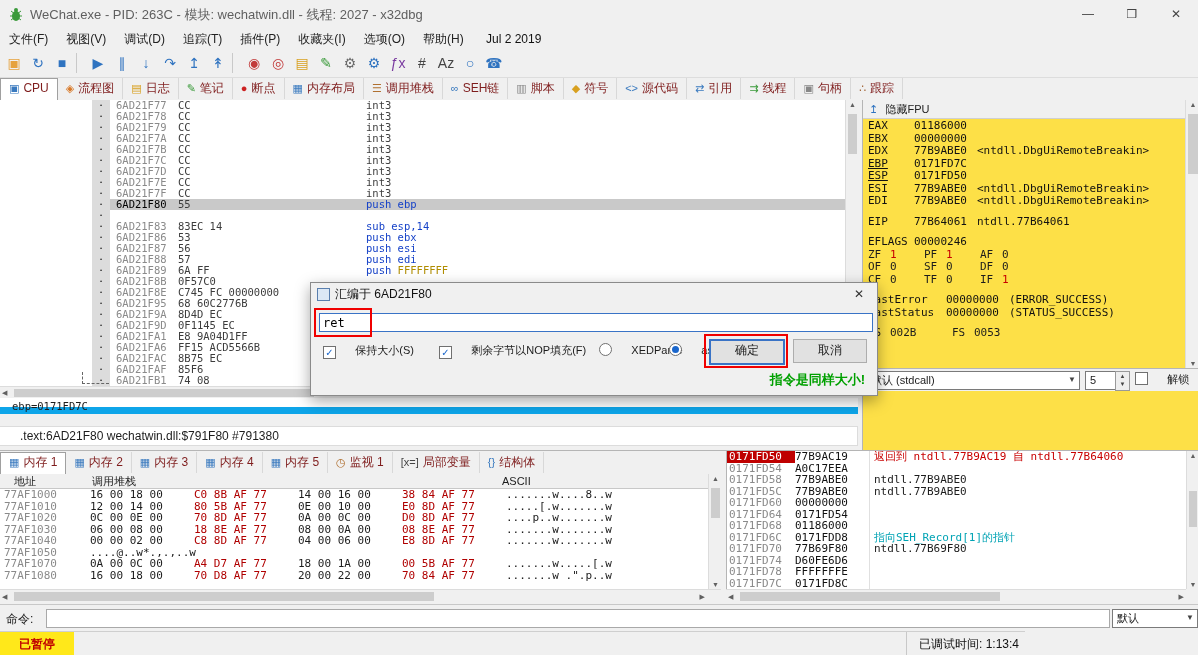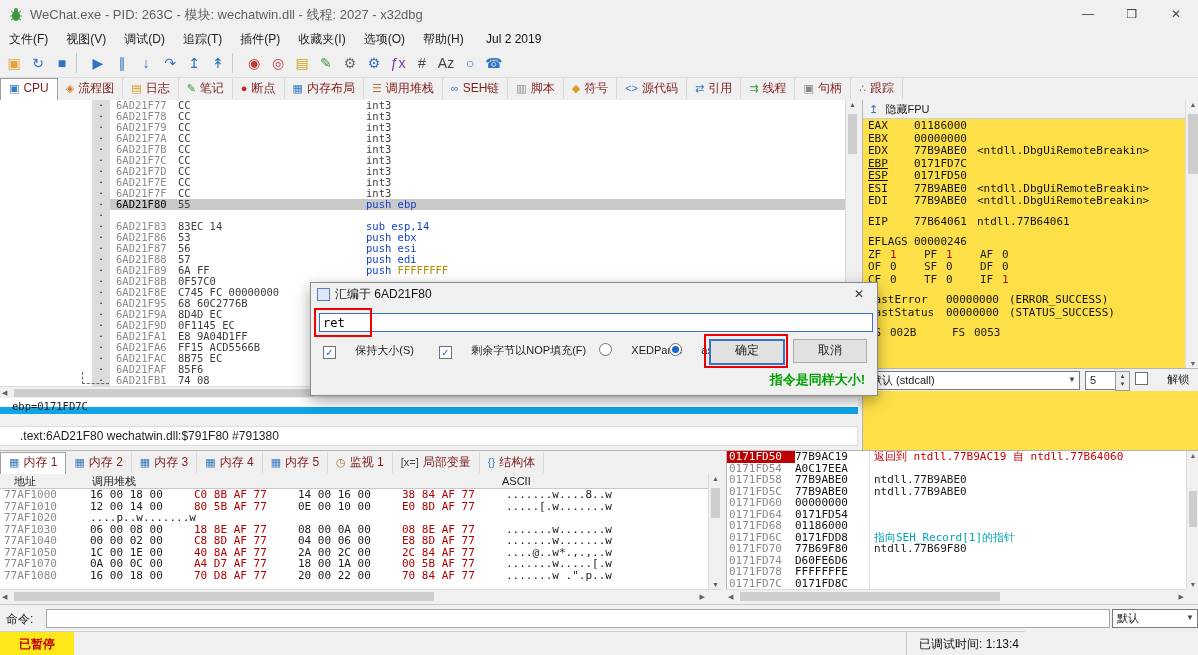--- a/index.html
+++ b/index.html
@@ -385,24 +385,24 @@
   <div id="btabs"><span class="tab active"><span class="tab-glyph" style="color: rgb(58, 122, 191);">▦</span><span class="tab-label">内存 1</span></span><span class="tab"><span class="tab-glyph" style="color: rgb(58, 122, 191);">▦</span><span class="tab-label">内存 2</span></span><span class="tab"><span class="tab-glyph" style="color: rgb(58, 122, 191);">▦</span><span class="tab-label">内存 3</span></span><span class="tab"><span class="tab-glyph" style="color: rgb(58, 122, 191);">▦</span><span class="tab-label">内存 4</span></span><span class="tab"><span class="tab-glyph" style="color: rgb(58, 122, 191);">▦</span><span class="tab-label">内存 5</span></span><span class="tab"><span class="tab-glyph" style="color: rgb(176, 112, 48);">◷</span><span class="tab-label">监视 1</span></span><span class="tab"><span class="tab-glyph" style="color: rgb(68, 68, 68);">[x=]</span><span class="tab-label">局部变量</span></span><span class="tab"><span class="tab-glyph" style="color: rgb(58, 122, 191);">{}</span><span class="tab-label">结构体</span></span></div>
 
   <div id="dump-header">
     <span class="h-addr">地址</span>
     <span class="h-hex">调用堆栈</span>
     <span class="h-ascii">ASCII</span>
   </div>
   <div id="dump-rows">
       <div class="dump-row"><span class="dump-addr">77AF1000</span><span><span class="hex-group">16 00 18 00</span><span class="hex-group ptr">C0 8B AF 77</span><span class="hex-group">14 00 16 00</span><span class="hex-group ptr">38 84 AF 77</span></span><span class="dump-ascii">.......w....8..w</span></div>
       <div class="dump-row"><span class="dump-addr">77AF1010</span><span><span class="hex-group">12 00 14 00</span><span class="hex-group ptr">80 5B AF 77</span><span class="hex-group">0E 00 10 00</span><span class="hex-group ptr">E0 8D AF 77</span></span><span class="dump-ascii">.....[.w.......w</span></div>
-      <div class="dump-row"><span class="dump-addr">77AF1020</span><span class="dump-ascii">....p..w.......w</span></div>
+      <div class="dump-row"><span class="dump-addr">77AF1020</span><span><span class="hex-group">0C 00 0E 00</span><span class="hex-group ptr">70 8D AF 77</span><span class="hex-group">0A 00 0C 00</span><span class="hex-group ptr">D0 8D AF 77</span></span><span class="dump-ascii">....p..w.......w</span></div>
       <div class="dump-row"><span class="dump-addr">77AF1030</span><span><span class="hex-group">06 00 08 00</span><span class="hex-group ptr">18 8E AF 77</span><span class="hex-group">08 00 0A 00</span><span class="hex-group ptr">08 8E AF 77</span></span><span class="dump-ascii">.......w.......w</span></div>
       <div class="dump-row"><span class="dump-addr">77AF1040</span><span><span class="hex-group">00 00 02 00</span><span class="hex-group ptr">C8 8D AF 77</span><span class="hex-group">04 00 06 00</span><span class="hex-group ptr">E8 8D AF 77</span></span><span class="dump-ascii">.......w.......w</span></div>
-      <div class="dump-row"><span class="dump-addr">77AF1050</span><span><span class="hex-group">1C 00 1E 00</span><span class="hex-group ptr">40 8A AF 77</span><span class="hex-group">2A 00 2C 00</span><span class="hex-group ptr">2C 84 AF 77</span></span><span class="dump-ascii">....@..w*.,.,..w</span></div>
+      <div class="dump-row"><span class="dump-addr">77AF1050</span><span class="dump-ascii">....@..w*.,.,..w</span></div>
       <div class="dump-row"><span class="dump-addr">77AF1070</span><span><span class="hex-group">0A 00 0C 00</span><span class="hex-group ptr">A4 D7 AF 77</span><span class="hex-group">18 00 1A 00</span><span class="hex-group ptr">00 5B AF 77</span></span><span class="dump-ascii">.......w.....[.w</span></div>
       <div class="dump-row"><span class="dump-addr">77AF1080</span><span><span class="hex-group">16 00 18 00</span><span class="hex-group ptr">70 D8 AF 77</span><span class="hex-group">20 00 22 00</span><span class="hex-group ptr">70 84 AF 77</span></span><span class="dump-ascii">.......w .".p..w</span></div>
     </div>
 
   <div class="abs sb" id="dump-vscroll">
     <span class="arr" style="left:0;right:0;top:1px">▲</span>
     <span class="arr" style="left:0;right:0;bottom:1px">▼</span>
     <span class="thumb" style="left:2px;right:2px;top:14px;height:30px"></span>
   </div>
   <div class="abs sb" id="dump-hscroll">

